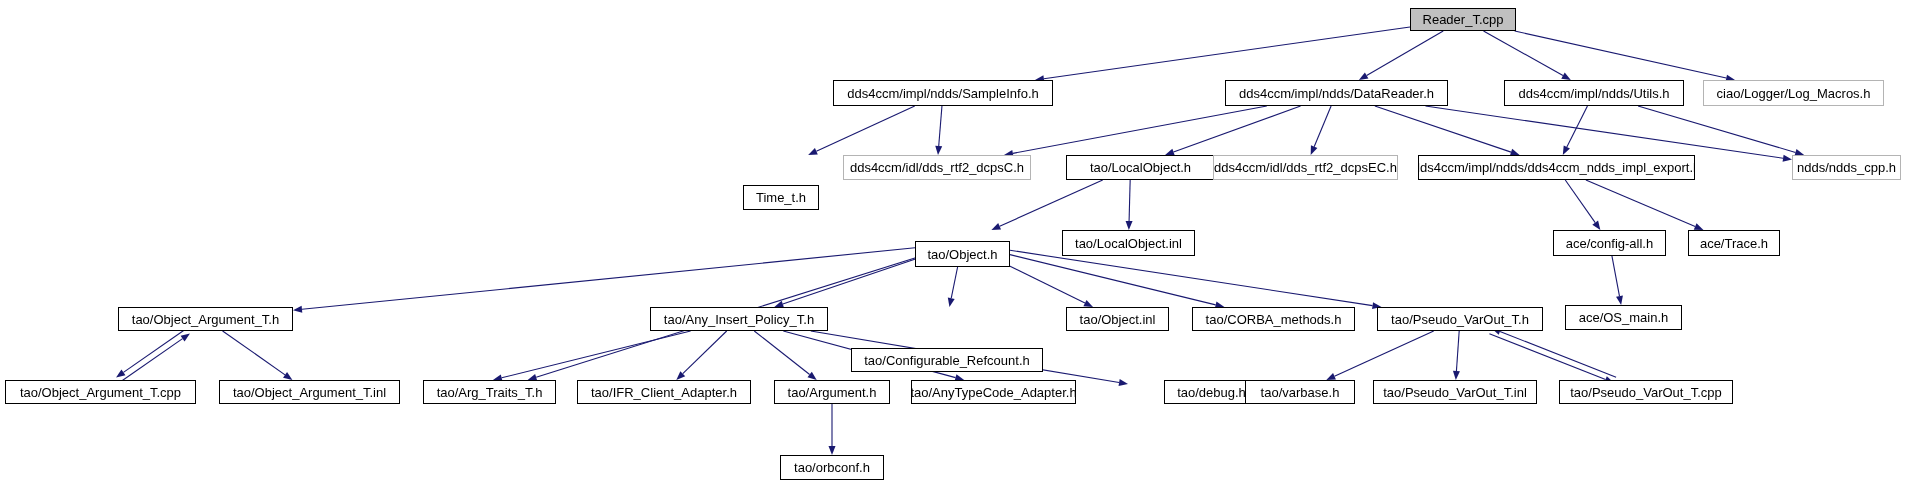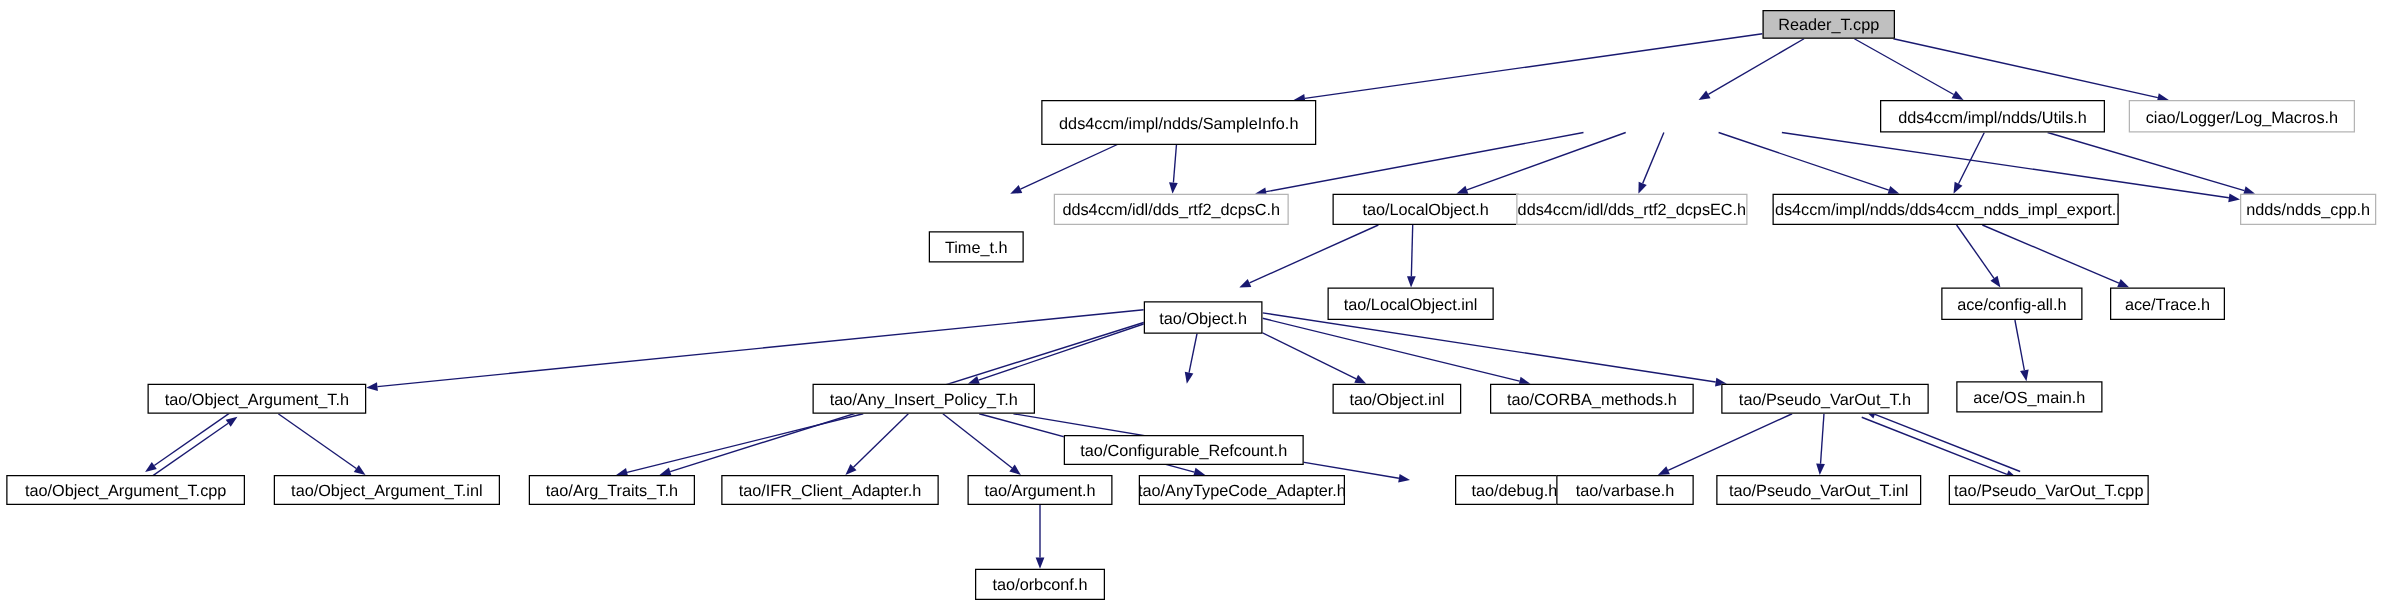--- a/index.html
+++ b/index.html
@@ -105,21 +105,22 @@
       <polygon points="1326.3013698630136,380 1333.0365951302606,373.0799753902578 1335.9422094076463,379.4484450393221" fill="#191970"></polygon>
       <line x1="1459.1780821917807" y1="331" x2="1456.4369152799015" y2="371.02103691343905" stroke="#191970" stroke-width="1.1"></line>
       <polygon points="1455.8219178082193,380 1452.9450963017946,370.7818712300071 1459.9287342580085,371.260202596871" fill="#191970"></polygon>
       <line x1="1489.3945641248336" y1="333.7916137931261" x2="1605.533421375592" y2="379.4958541128317" stroke="#191970" stroke-width="1.1"></line>
       <polygon points="1613.9082627549703,382.7916137931261 1604.2517370554776,382.75273687147876 1606.8151056957065,376.2389713541846" fill="#191970"></polygon>
       <line x1="1616.1054358751664" y1="377.2083862068739" x2="1499.966578624408" y2="331.5041458871683" stroke="#191970" stroke-width="1.1"></line>
       <polygon points="1491.5917372450297,328.2083862068739 1501.2482629445224,328.24726312852124 1498.6848943042935,334.7610286458154" fill="#191970"></polygon>
     </svg>
   <div id="nodes-layer">
       <div class="node root" style="left: 1410px; top: 8px; width: 106px; height: 23px;">Reader_T.cpp</div>
-      <div class="node internal" style="left: 833px; top: 80px; width: 220px; height: 36px; text-align: right;">dds4ccm/impl/ndds/SampleInfo.h</div>
+      <div class="node internal" style="left: 833px; top: 80px; width: 220px; height: 26px; text-align: right;">dds4ccm/impl/ndds/SampleInfo.h</div>
+      <div class="node internal" style="left: 1225px; top: 80px; width: 223px; height: 26px;">dds4ccm/impl/ndds/DataReader.h</div>
       <div class="node internal" style="left: 1504px; top: 80px; width: 180px; height: 26px;">dds4ccm/impl/ndds/Utils.h</div>
       <div class="node external" style="left: 1703px; top: 80px; width: 181px; height: 26px;">ciao/Logger/Log_Macros.h</div>
       <div class="node internal" style="left: 743px; top: 155px; width: 76px; height: 25px; margin-top: 30px;">Time_t.h</div>
       <div class="node external" style="left: 843px; top: 155px; width: 188px; height: 25px;">dds4ccm/idl/dds_rtf2_dcpsC.h</div>
       <div class="node internal" style="left: 1066px; top: 155px; width: 149px; height: 25px;">tao/LocalObject.h</div>
       <div class="node external" style="left: 1213px; top: 155px; width: 185px; height: 25px;">dds4ccm/idl/dds_rtf2_dcpsEC.h</div>
       <div class="node internal" style="left: 1418px; top: 155px; width: 277px; height: 25px;">dds4ccm/impl/ndds/dds4ccm_ndds_impl_export.h</div>
       <div class="node external" style="left: 1792px; top: 155px; width: 109px; height: 25px;">ndds/ndds_cpp.h</div>
       <div class="node internal" style="left: 915px; top: 230px; width: 95px; height: 26px; margin-top: 11px;">tao/Object.h</div>
       <div class="node internal" style="left: 1062px; top: 230px; width: 133px; height: 26px;">tao/LocalObject.inl</div>
@@ -134,16 +135,16 @@
       <div class="node internal" style="left: 1565px; top: 305px; width: 117px; height: 25px;">ace/OS_main.h</div>
       <div class="node internal" style="left: 5px; top: 380px; width: 191px; height: 24px;">tao/Object_Argument_T.cpp</div>
       <div class="node internal" style="left: 219px; top: 380px; width: 181px; height: 24px;">tao/Object_Argument_T.inl</div>
       <div class="node internal" style="left: 423px; top: 380px; width: 133px; height: 24px;">tao/Arg_Traits_T.h</div>
       <div class="node internal" style="left: 577px; top: 380px; width: 174px; height: 24px;">tao/IFR_Client_Adapter.h</div>
       <div class="node internal" style="left: 774px; top: 380px; width: 116px; height: 24px;">tao/Argument.h</div>
       <div class="node internal" style="left: 911px; top: 380px; width: 165px; height: 24px;">tao/AnyTypeCode_Adapter.h</div>
       <div class="node internal" style="left: 1128px; top: 380px; width: 95px; height: 24px; margin-left: 36px;">tao/debug.h</div>
       <div class="node internal" style="left: 1245px; top: 380px; width: 110px; height: 24px;">tao/varbase.h</div>
       <div class="node internal" style="left: 1373px; top: 380px; width: 164px; height: 24px;">tao/Pseudo_VarOut_T.inl</div>
-      <div class="node internal" style="left: 1559px; top: 380px; width: 160px; height: 24px;">tao/Pseudo_VarOut_T.cpp</div>
+      <div class="node internal" style="left: 1559px; top: 380px; width: 174px; height: 24px;">tao/Pseudo_VarOut_T.cpp</div>
       <div class="node internal" style="left: 780px; top: 455px; width: 104px; height: 25px;">tao/orbconf.h</div>
     </div>
 </div>
 
 </body></html>

